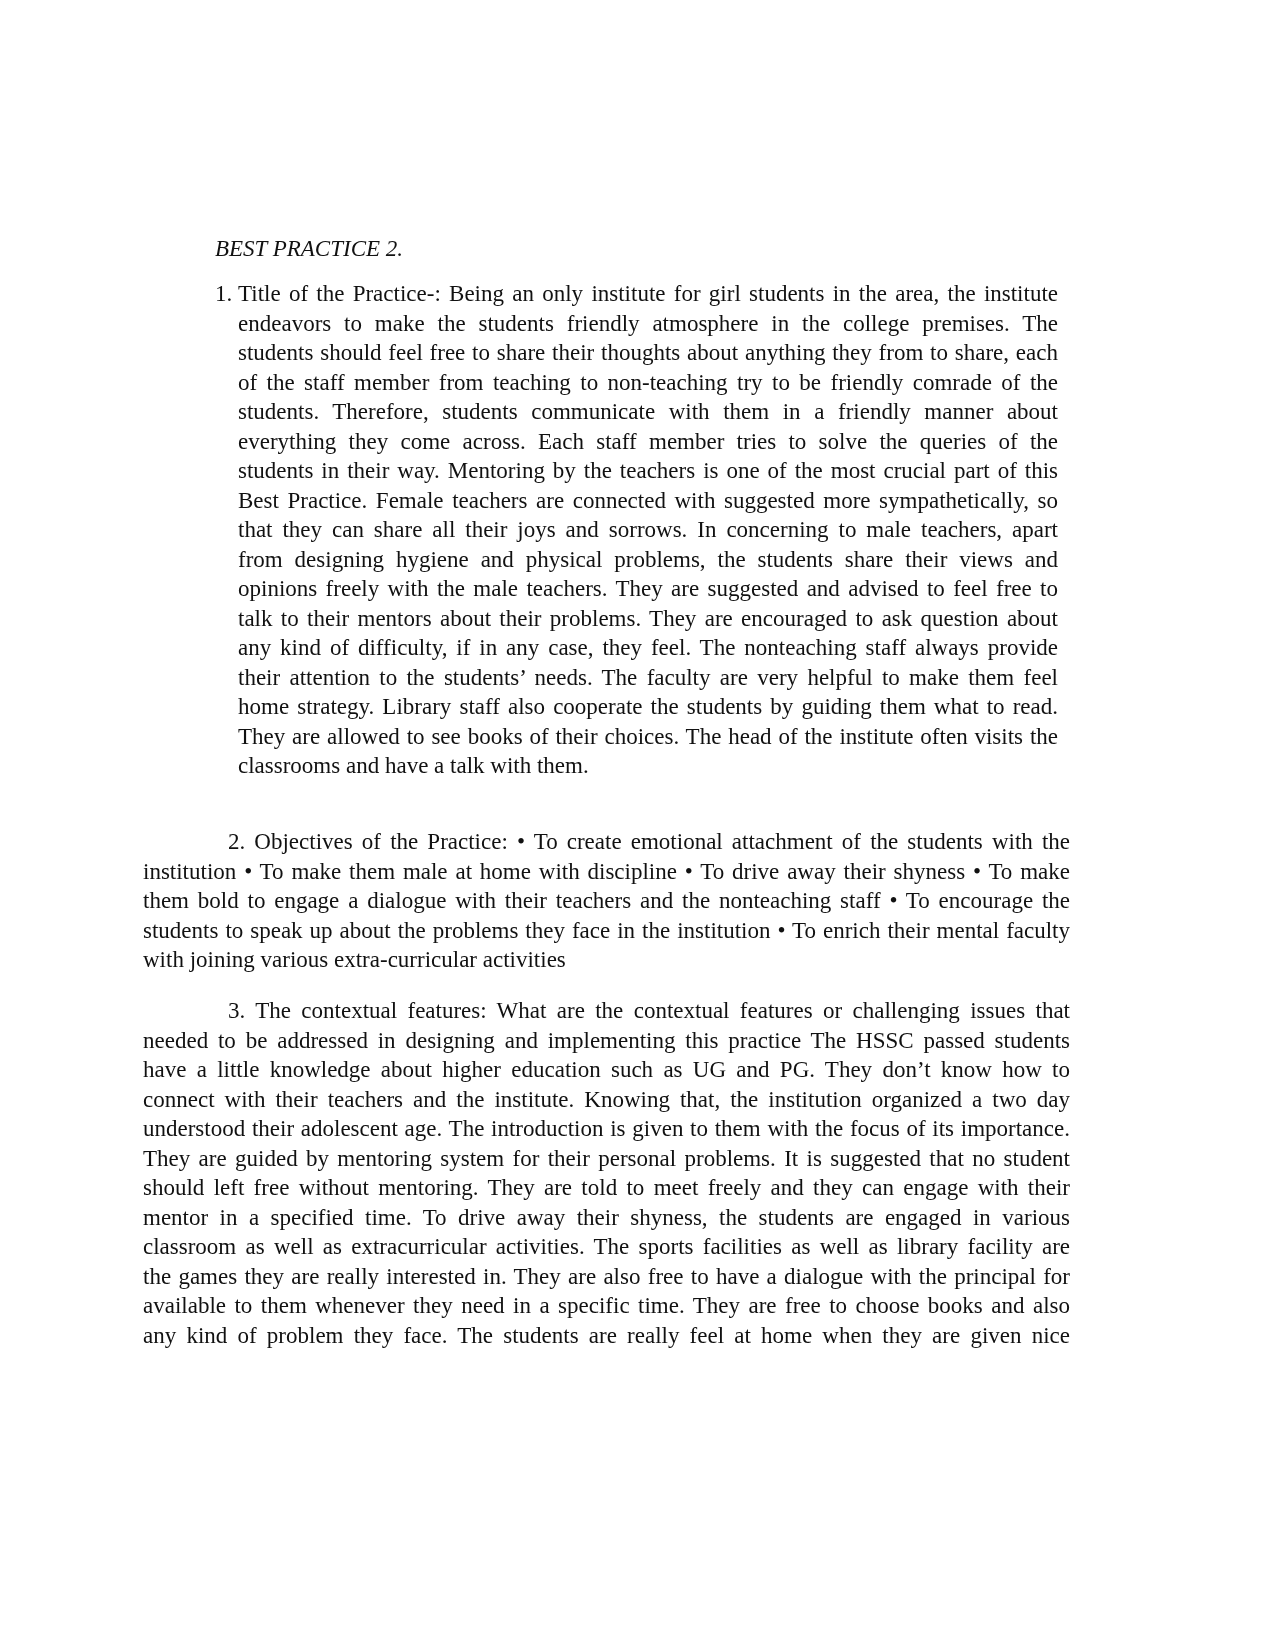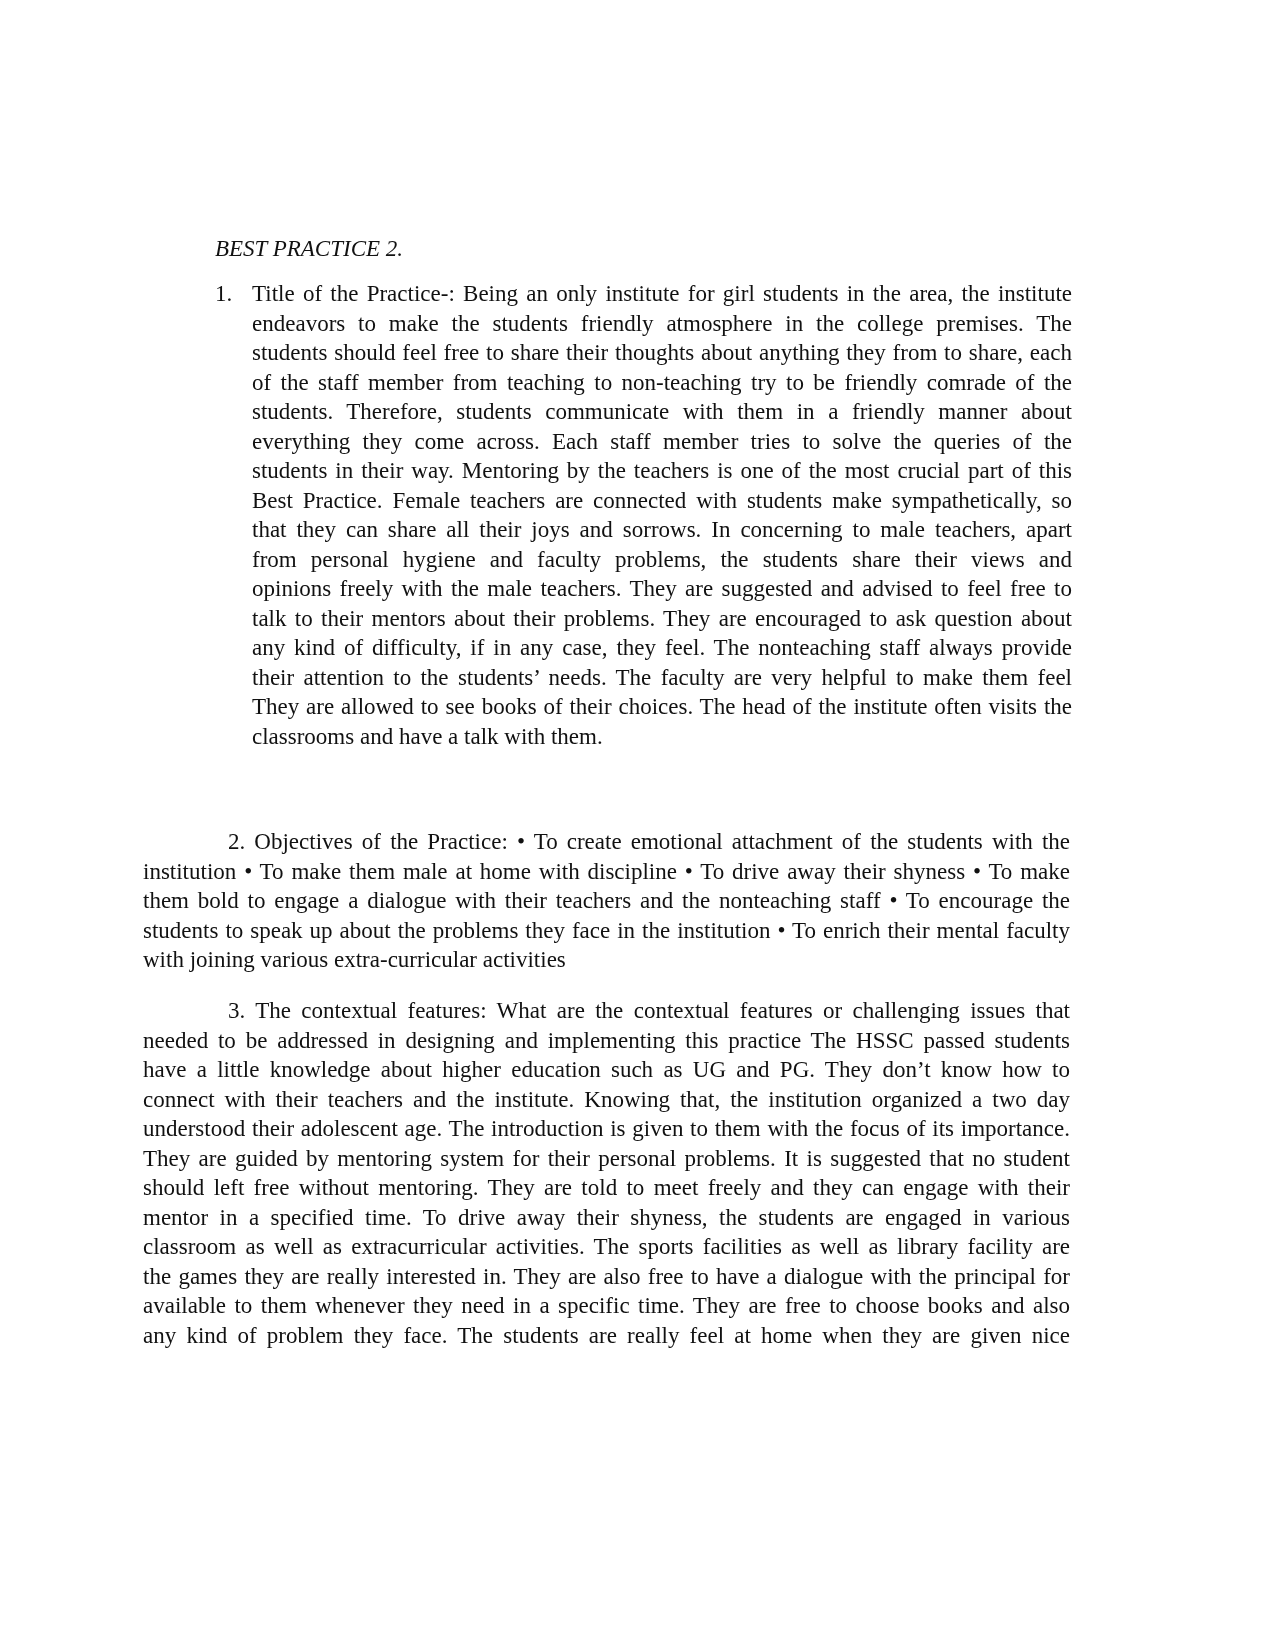--- a/index.html
+++ b/index.html
@@ -61,21 +61,21 @@
       display: inline-block;
       width: 100%;
       text-align: justify;
       text-align-last: justify;
       white-space: normal;
     }
     .line.last > span {
       text-align-last: left;
     }
     #section1 {
-      left: 252px;
+      left: 238px;
       top: 279px;
       width: 820px;
     }
     #section2 {
       left: 143px;
       top: 827px;
       width: 927px;
     }
     #section3 {
       left: 143px;
@@ -96,27 +96,28 @@
   <div class="list-marker">1.</div>
 
   <div class="block" id="section1">
     <div class="line"><span>Title of the Practice-: Being an only institute for girl students in the area, the institute</span></div>
     <div class="line"><span>endeavors to make the students friendly atmosphere in the college premises. The</span></div>
     <div class="line"><span>students should feel free to share their thoughts about anything they from to share, each</span></div>
     <div class="line"><span>of the staff member from teaching to non-teaching try to be friendly comrade of the</span></div>
     <div class="line"><span>students. Therefore, students communicate with them in a friendly manner about</span></div>
     <div class="line"><span>everything they come across. Each staff member tries to solve the queries of the</span></div>
     <div class="line"><span>students in their way. Mentoring by the teachers is one of the most crucial part of this</span></div>
-    <div class="line"><span>Best Practice. Female teachers are connected with students make sympathetically, so</span></div>
+    <div class="line"><span>Best Practice. Female teachers are connected with suggested more sympathetically, so</span></div>
     <div class="line"><span>that they can share all their joys and sorrows. In concerning to male teachers, apart</span></div>
-    <div class="line"><span>from personal hygiene and faculty problems, the students share their views and</span></div>
+    <div class="line"><span>from designing hygiene and physical problems, the students share their views and</span></div>
     <div class="line"><span>opinions freely with the male teachers. They are suggested and advised to feel free to</span></div>
     <div class="line"><span>talk to their mentors about their problems. They are encouraged to ask question about</span></div>
     <div class="line"><span>any kind of difficulty, if in any case, they feel. The nonteaching staff always provide</span></div>
     <div class="line"><span>their attention to the students’ needs. The faculty are very helpful to make them feel</span></div>
+    <div class="line"><span>home strategy. Library staff also cooperate the students by guiding them what to read.</span></div>
     <div class="line"><span>They are allowed to see books of their choices. The head of the institute often visits the</span></div>
     <div class="line last"><span>classrooms and have a talk with them.</span></div>
   </div>
 
   <div class="block" id="section2">
     <div class="line indent"><span>2. Objectives of the Practice: • To create emotional attachment of the students with the</span></div>
     <div class="line"><span>institution • To make them male at home with discipline • To drive away their shyness • To make</span></div>
     <div class="line"><span>them bold to engage a dialogue with their teachers and the nonteaching staff • To encourage the</span></div>
     <div class="line"><span>students to speak up about the problems they face in the institution • To enrich their mental faculty</span></div>
     <div class="line last"><span>with joining various extra-curricular activities</span></div>

